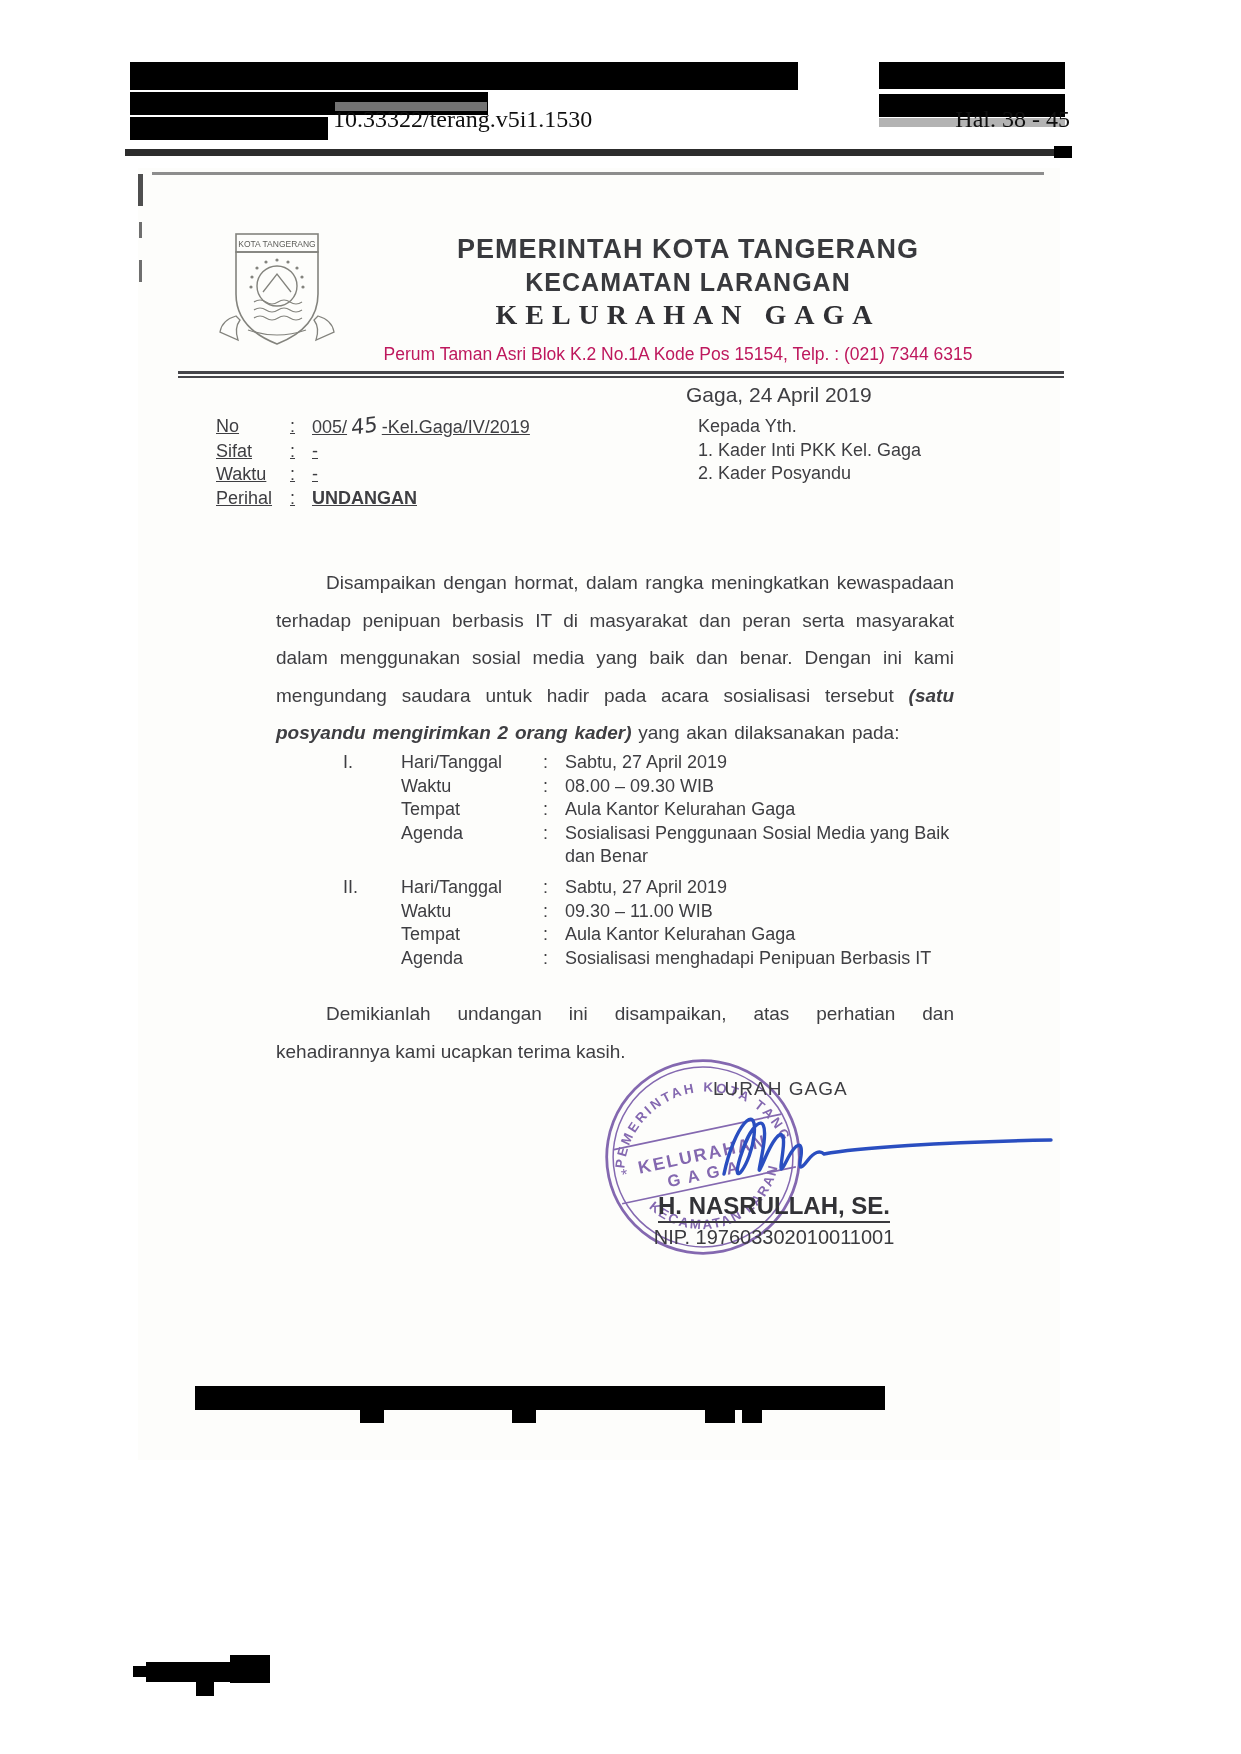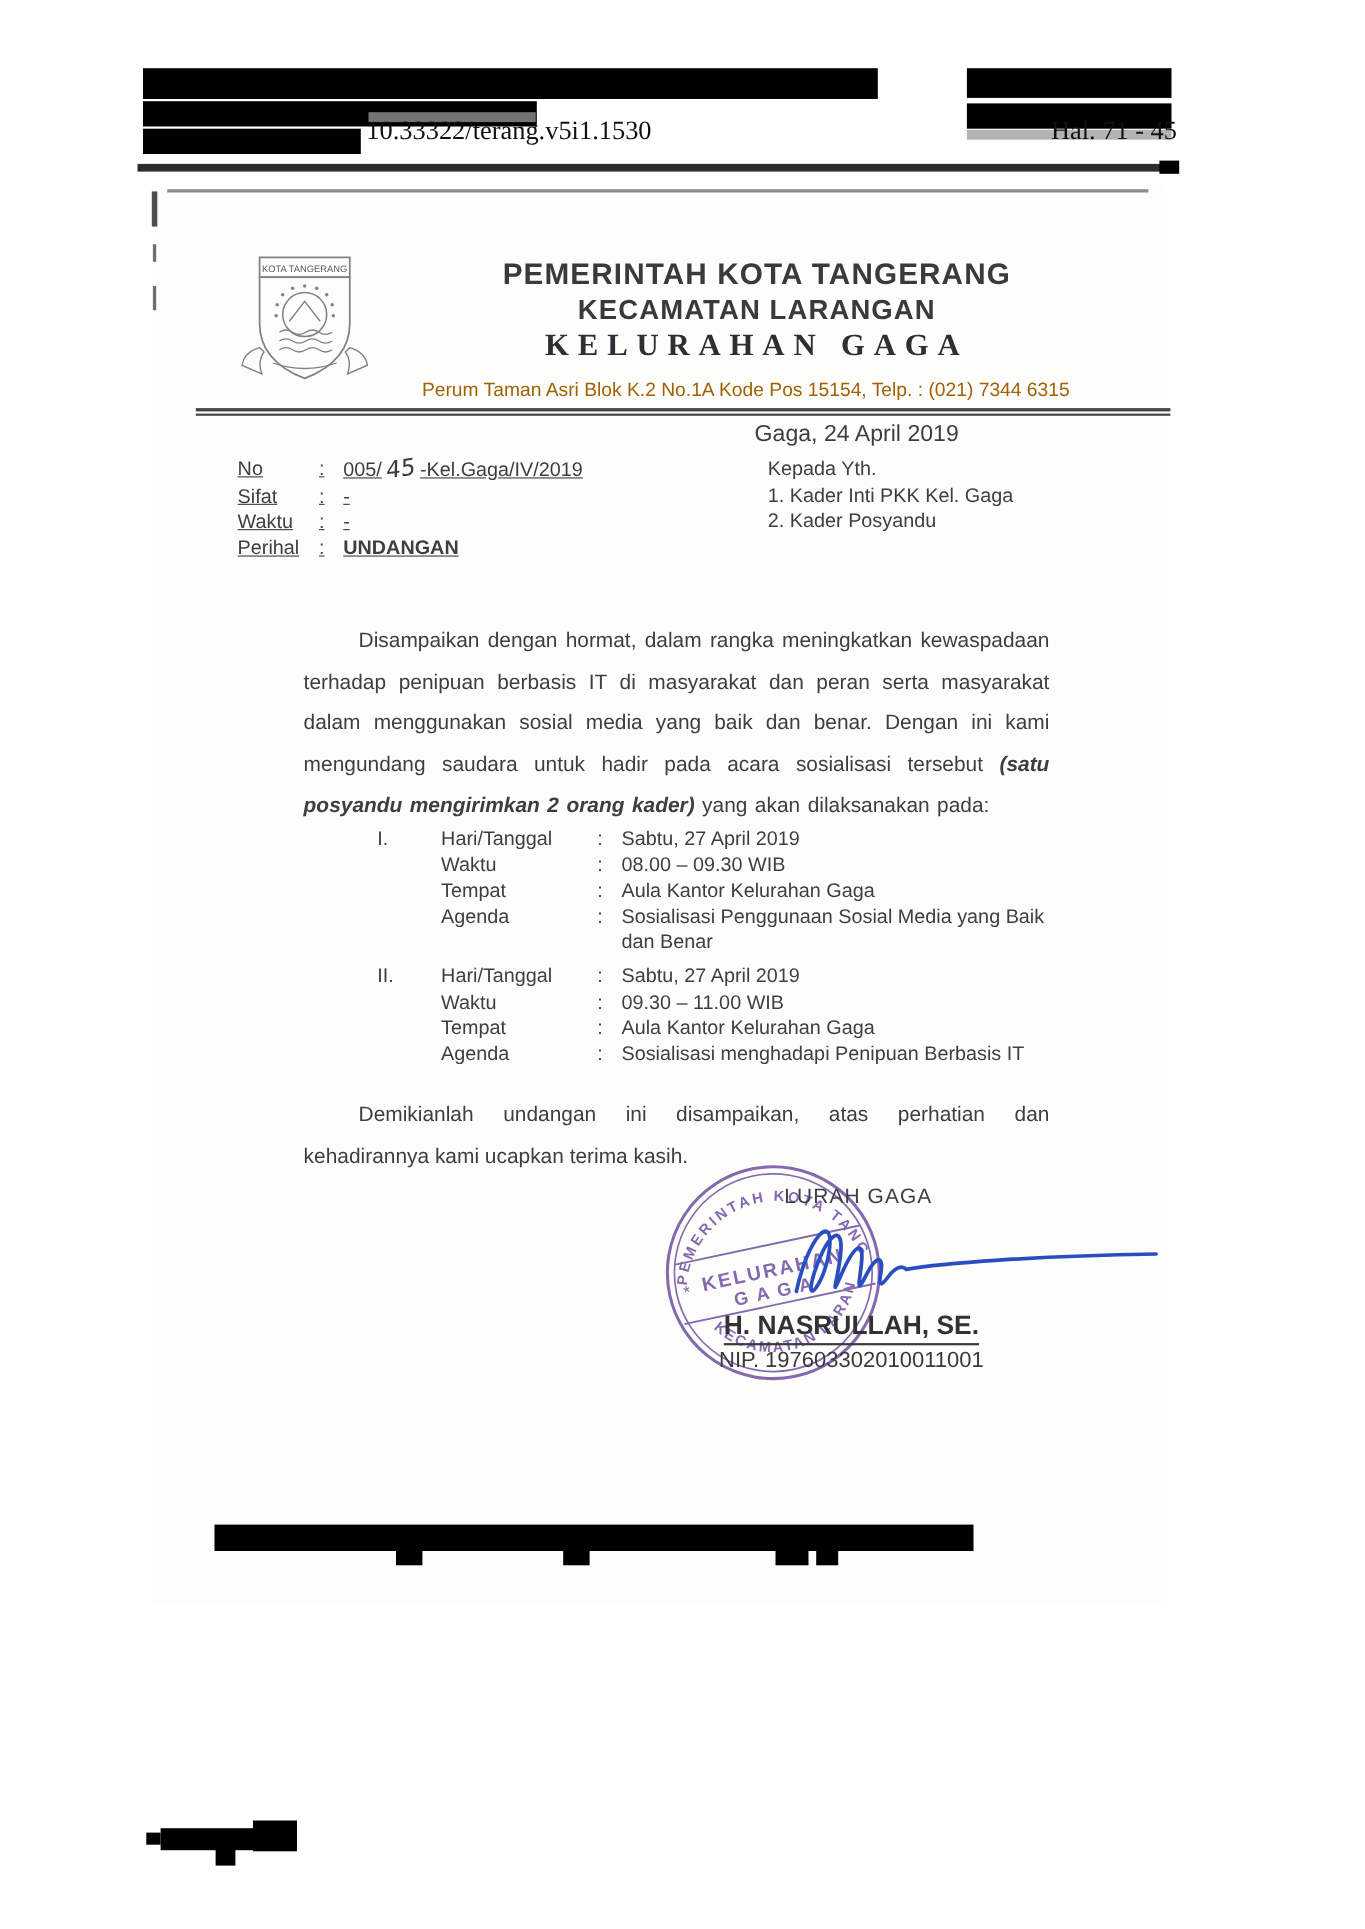--- a/index.html
+++ b/index.html
@@ -25,21 +25,21 @@
   .scan-topline { position:absolute; left:14px; top:4px; width:892px; height:3px; background:#8d8d8d; }
   .scan-edge1 { position:absolute; left:0; top:6px; width:5px; height:32px; background:#4f4f4f; }
   .scan-edge2 { position:absolute; left:1px; top:54px; width:3px; height:16px; background:#6f6f6f; }
   .scan-edge3 { position:absolute; left:1px; top:92px; width:3px; height:22px; background:#6f6f6f; }
 
   
   .lh-headings { position:absolute; left:218px; top:66px; width:664px; text-align:center; color:#393a3e; }
   .lh-line1 { font-size:27px; font-weight:bold; letter-spacing:1px; }
   .lh-line2 { font-size:25px; font-weight:bold; letter-spacing:1px; margin-top:3px; }
   .lh-line3 { font-family:"Liberation Serif", serif; font-size:28px; font-weight:bold; letter-spacing:8px; margin-top:2px; color:#2f2f33; }
-  .lh-address { position:absolute; left:170px; top:176px; width:740px; text-align:center; font-size:17.5px; color:#a16207; }
+  .lh-address { position:absolute; left:170px; top:176px; width:740px; text-align:center; font-size:17.5px; color:#be185d; }
   .lh-divider { position:absolute; left:40px; top:203px; width:886px; height:7px; border-top:3px solid #46464a; border-bottom:2px solid #46464a; }
   .logo-box { position:absolute; left:72px; top:60px; width:134px; height:132px; }
 
   
   .place-date { position:absolute; left:548px; top:215px; font-size:21px;text-align:right; }
   .meta { position:absolute; left:78px; top:247px; font-size:18px; line-height:23.5px;text-decoration:underline; }
   .meta-row { display:flex; }
   .meta-label { width:74px; }
   .meta-colon { width:22px; }
   .hand45 { display:inline-block; font-family:"DejaVu Sans", sans-serif; font-size:21px; transform:rotate(-7deg) skewX(-8deg); margin:0 4px 0 4px; color:#3a3a3e; }
@@ -89,21 +89,21 @@
 
   <div class="redact" style="left:130px; top:62px; width:668px; height:28px;"></div>
   <div class="redact" style="left:130px; top:92px; width:358px; height:23px;"></div>
   <div class="redact" style="left:130px; top:117px; width:198px; height:23px;"></div>
   <div class="redact-gray" style="left:335px; top:102px; width:152px; height:9px;"></div>
   <div class="doi-text">10.33322/terang.v5i1.1530</div>
 
   <div class="redact" style="left:879px; top:62px; width:186px; height:27px;"></div>
   <div class="redact" style="left:879px; top:94px; width:186px; height:23px;"></div>
   <div class="redact-gray" style="left:879px; top:118px; width:186px; height:9px;"></div>
-  <div class="pages-text">Hal. 71 - 45</div>
+  <div class="pages-text">Hal. 38 - 45</div>
 
   <div class="header-rule"></div>
   <div class="header-rule-end"></div>
 
   <div class="scan">
     <div class="scan-topline"></div>
     <div class="scan-edge1"></div>
     <div class="scan-edge2"></div>
     <div class="scan-edge3"></div>
 

